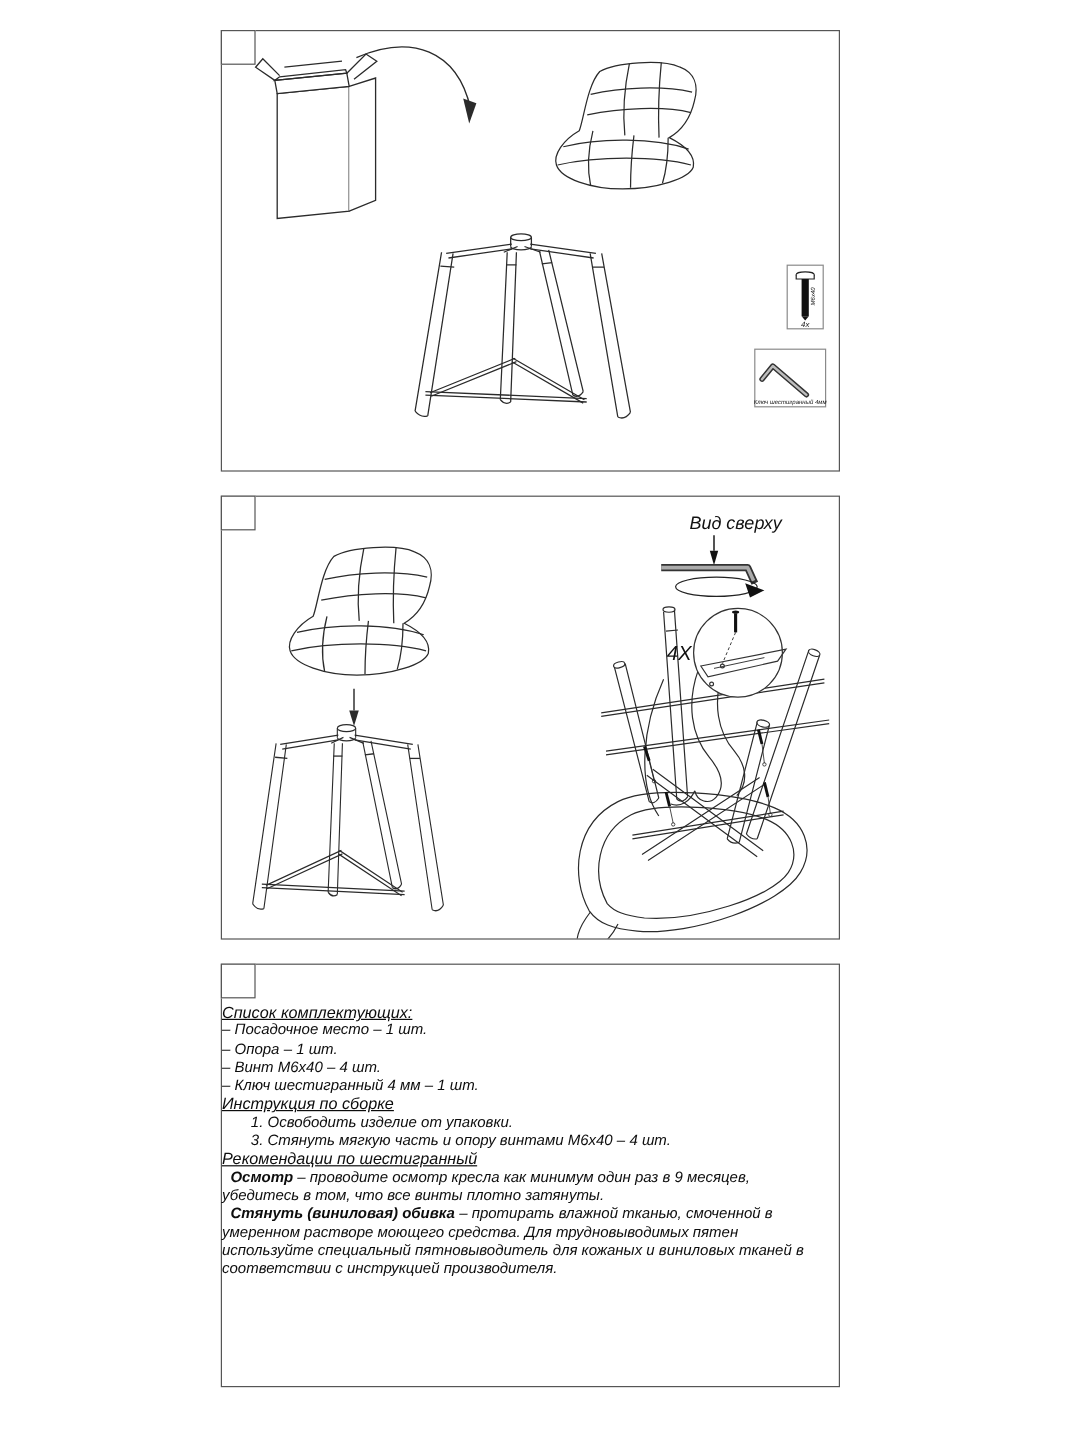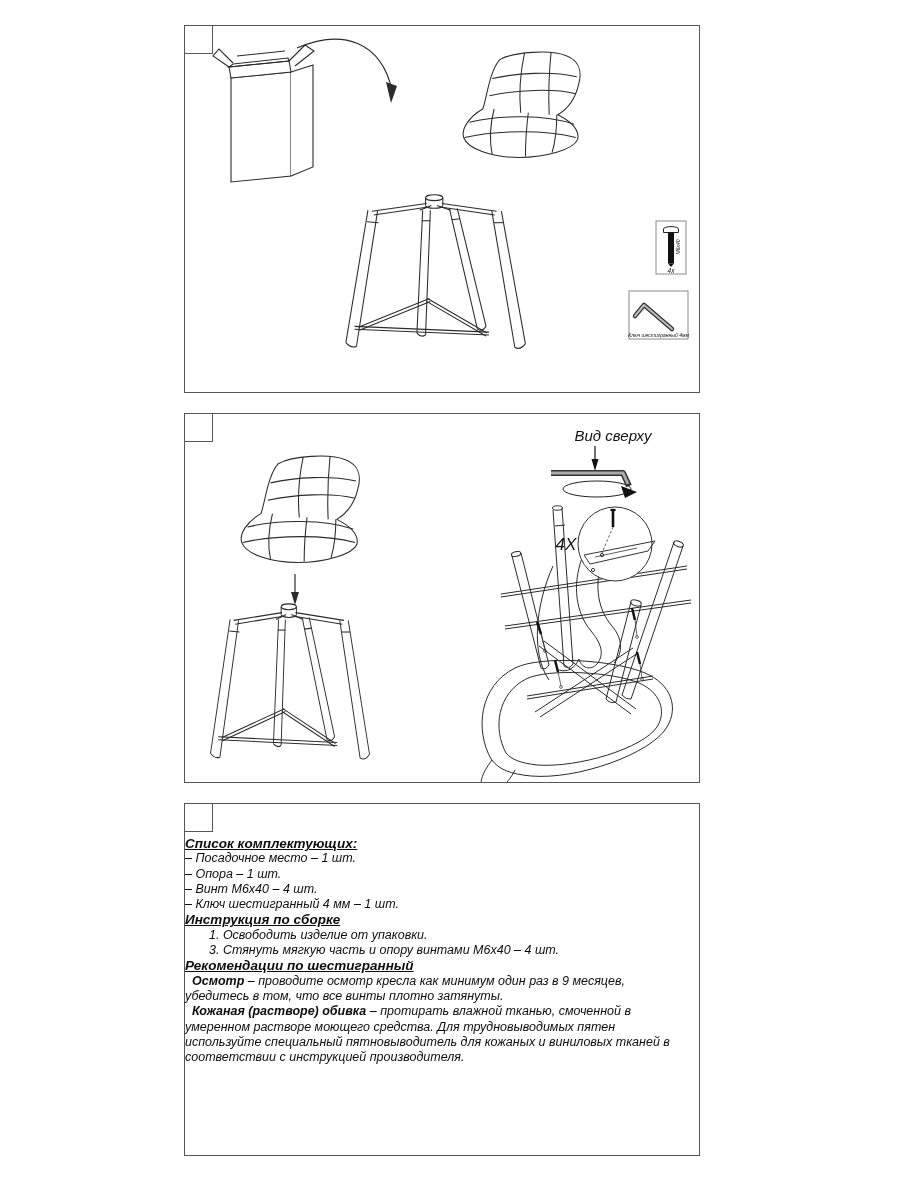--- a/index.html
+++ b/index.html
@@ -33,21 +33,21 @@
   
   .text-block{
     position:absolute;left:0;top:32px;right:8px;
     font-style:italic;
     font-size:12.5px;
     line-height:15.3px;
     color:#0d0d0d;
   }
   .text-block p, .text-block div{margin:0;padding:0;}
   .t-h{
-    font-weight:bold;
+    font-weight:normal;
     text-decoration:underline;
     font-size:13.5px;
     margin-left:21px;
   }
   .t-item{margin-left:34px;}
   .t-step{margin-left:4px;text-indent:24px;}
   .t-care{margin-left:22px;text-indent:7px;}
   .t-care b{font-weight:bold;text-align:center;}
 </style>
 </head>
@@ -215,15 +215,15 @@
     <div class="t-h">Список комплектующих:</div>
     <div class="t-item">– Посадочное место – 1 шт.</div>
     <div class="t-item">– Опора – 1 шт.</div>
     <div class="t-item">– Винт М6х40 – 4 шт.</div>
     <div class="t-item">– Ключ шестигранный 4 мм – 1 шт.</div>
     <div class="t-h">Инструкция по сборке</div>
     <p class="t-step">1. Освободить изделие от упаковки.</p>
     <p class="t-step">3. Стянуть мягкую часть и опору винтами М6х40 – 4 шт.</p>
     <div class="t-h">Рекомендации по шестигранный</div>
     <p class="t-care"><b>Осмотр</b><span> – проводите осмотр кресла как минимум один раз в 9 месяцев, убедитесь в том, что все винты плотно затянуты.</span></p>
-    <p class="t-care"><b>Кожаная (растворе) обивка</b><span> – протирать влажной тканью, смоченной в умеренном растворе моющего средства. Для трудновыводимых пятен используйте специальный пятновыводитель для кожаных и виниловых тканей в соответствии с инструкцией производителя.</span></p>
+    <p class="t-care"><b>Стянуть (виниловая) обивка</b><span> – протирать влажной тканью, смоченной в умеренном растворе моющего средства. Для трудновыводимых пятен используйте специальный пятновыводитель для кожаных и виниловых тканей в соответствии с инструкцией производителя.</span></p>
   </div>
 </section>
 
 </body></html>

